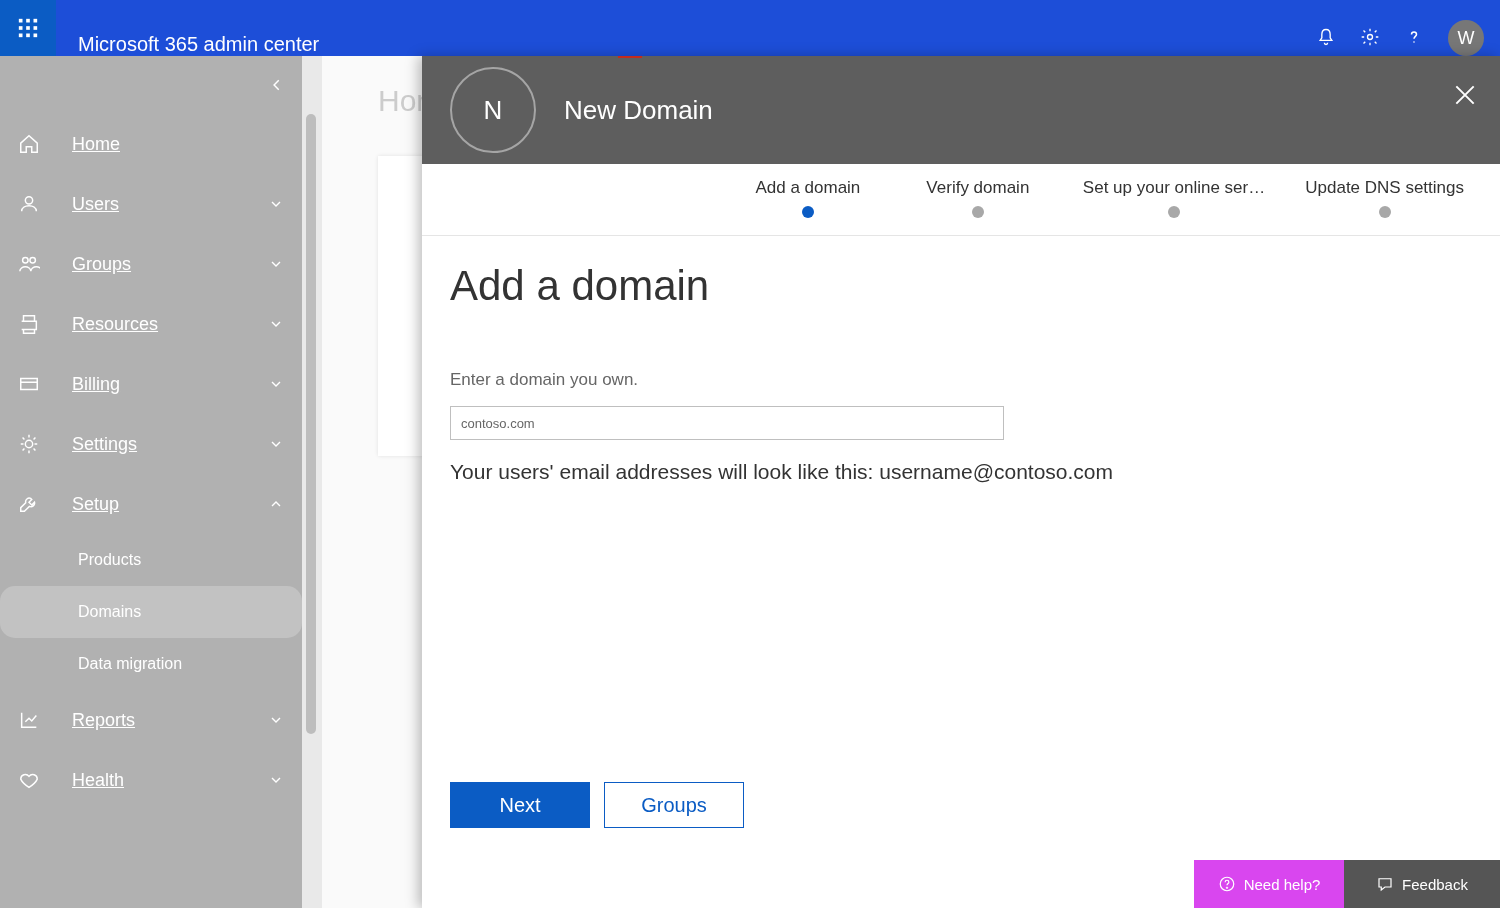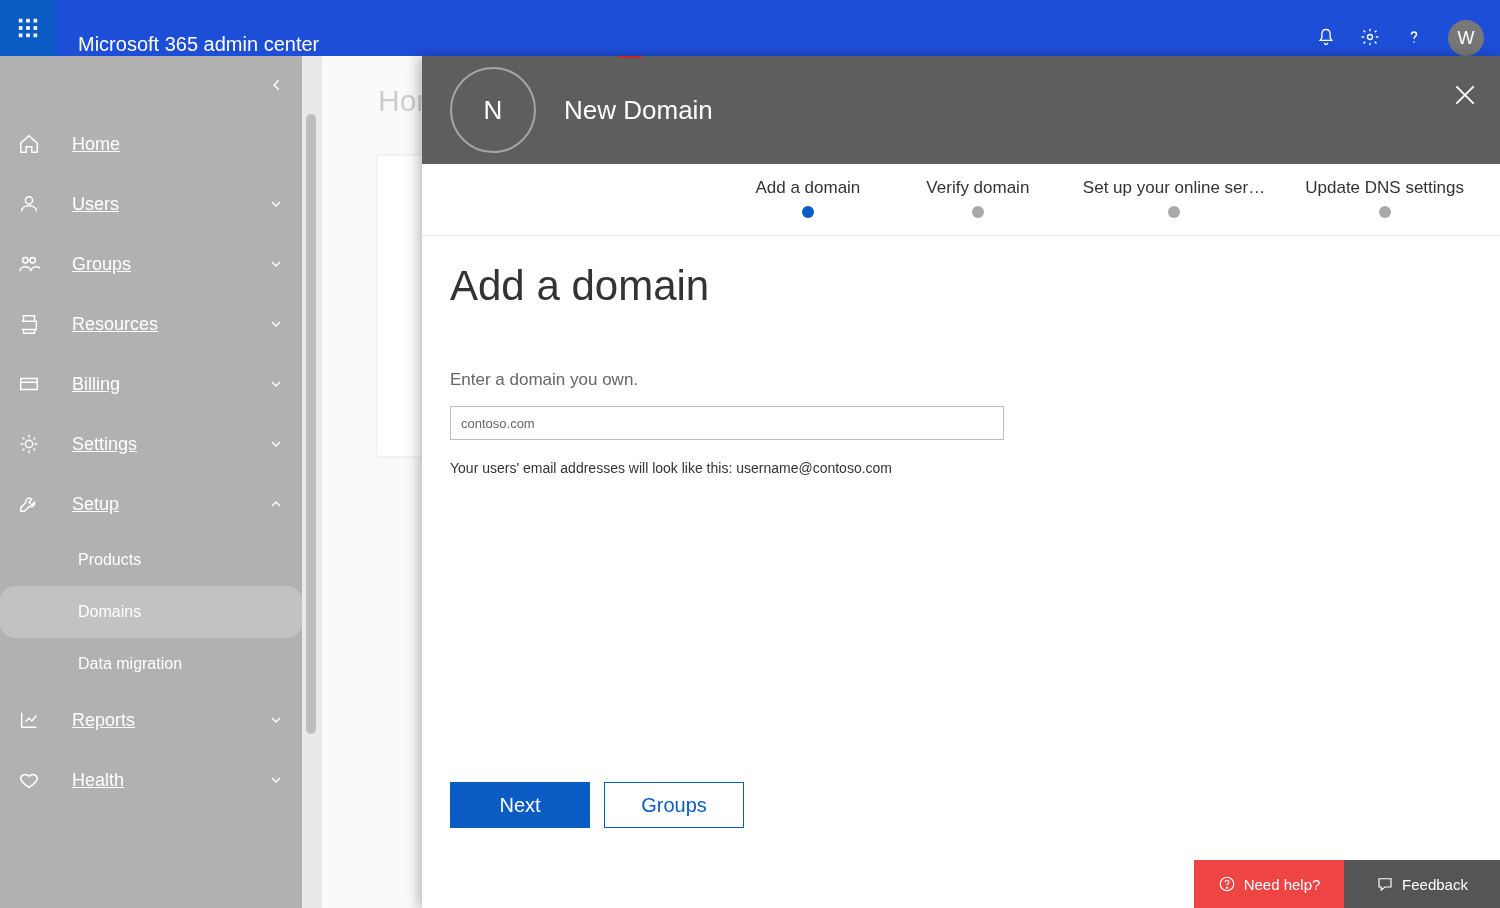--- a/index.html
+++ b/index.html
@@ -51,32 +51,32 @@
   .step { text-align:center; min-width:130px; }
   .step .step-label { font-size:17px; color:#333; white-space:nowrap; overflow:hidden; text-overflow:ellipsis; max-width:190px; }
   .step .dot { width:12px; height:12px; border-radius:50%; background:#a8a8a8; margin:8px auto 0 auto; }
   .step.active .dot { background:#0b5cc4; }
 
   
   .panel-body { padding:10px 28px; }
   .page-heading { font-size:42px; font-weight:300; margin:16px 0 60px 0; color:#333; }
   .field-label { font-size:17px; color:#666; margin-bottom:16px; }
   .domain-input { width:554px; height:34px; border:1px solid #bfbfbf; padding:4px 10px; font-size:13px; color:#666; }
-  .helper { margin-top:20px; font-size:14px; color:#333; }
+  .helper { margin-top:20px; font-size:21px; color:#333; }
 
   
   .panel-footer { position:absolute; left:28px; bottom:80px; display:flex; gap:14px; }
   .btn { width:140px; height:46px; font-size:20px; cursor:pointer; display:flex; align-items:center; justify-content:center; }
   .btn-primary { background:#0b5cc4; color:#fff; border:none; }
   .btn-secondary { background:#fff; color:#0b5cc4; border:1px solid #0b5cc4; }
 
   
   .help-bar { position:absolute; right:0; bottom:0; display:flex; z-index:30; }
   .help-btn { height:48px; display:flex; align-items:center; padding:0 22px; color:#fff; font-size:15px; cursor:pointer; gap:8px; }
-  .need-help { background:#ef4444; width:150px; justify-content:center; }
+  .need-help { background:#d946ef; width:150px; justify-content:center; }
   .feedback  { background:#555; width:156px; justify-content:center; }
   .help-btn svg { width:18px; height:18px; fill:#fff; stroke:#fff; }
 
   
   .red-mark { position:absolute; left:618px; top:56px; width:24px; height:2px; background:#c42b1c; z-index:25; }
 </style>
 </head>
 <body>
 
 <div class="suitebar">

